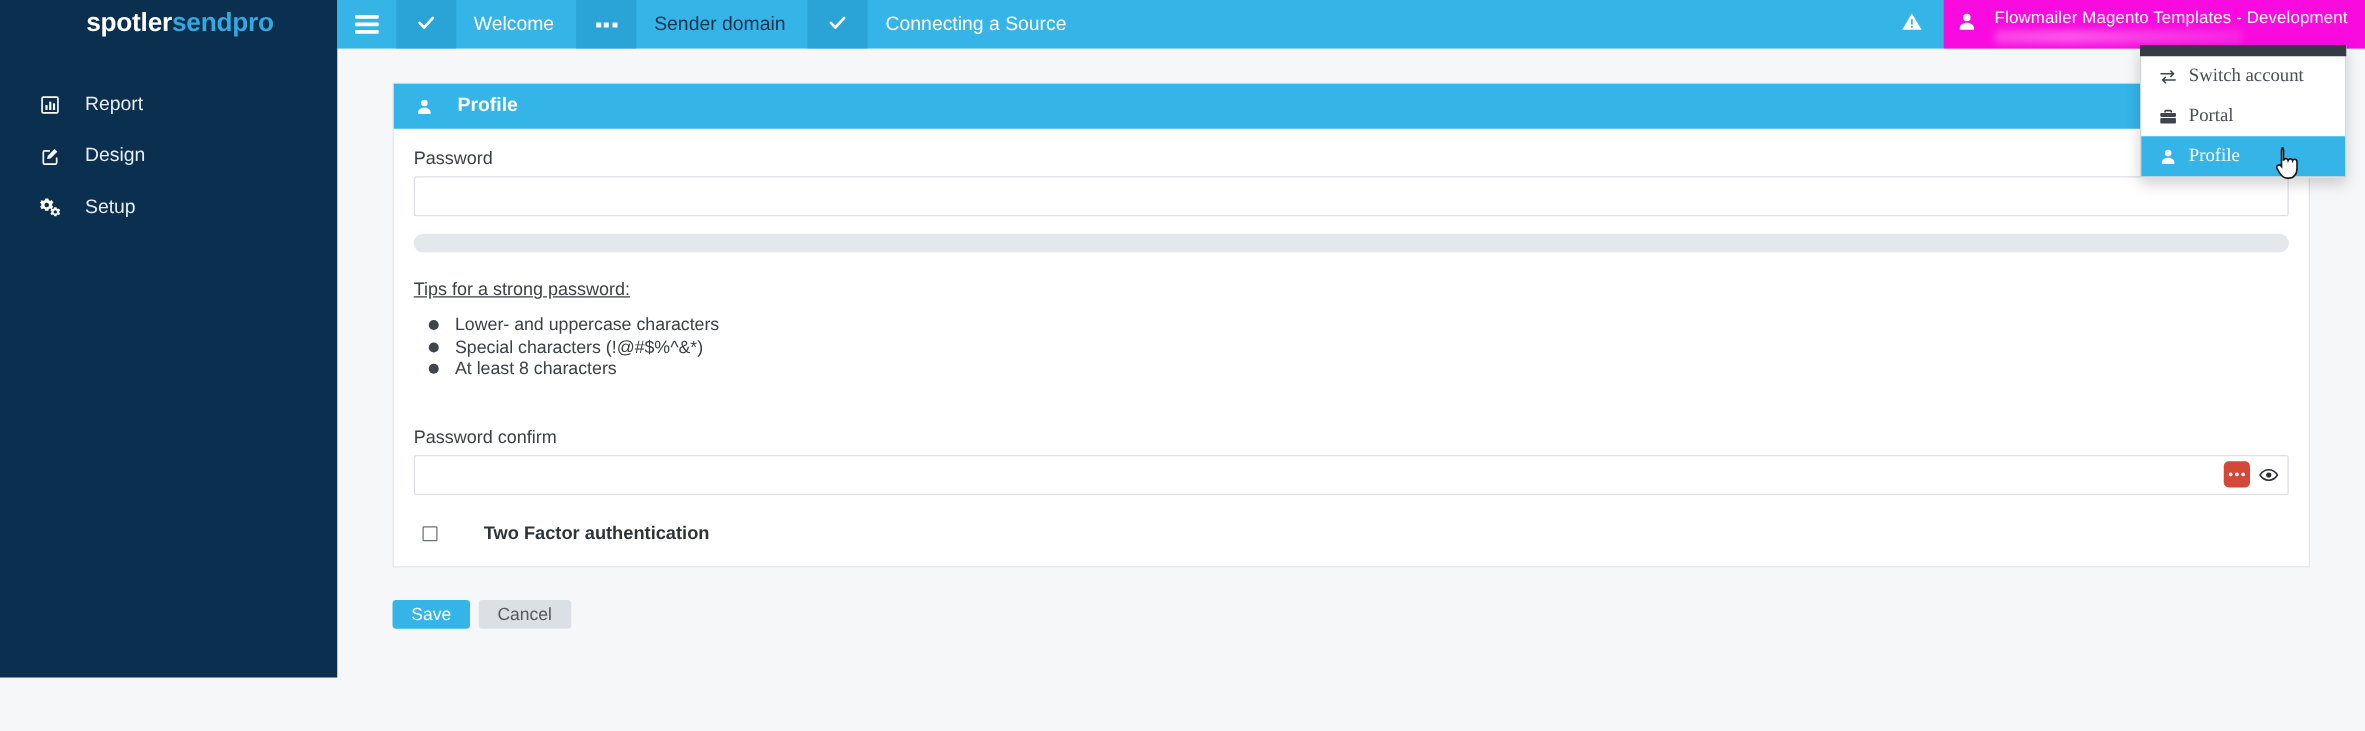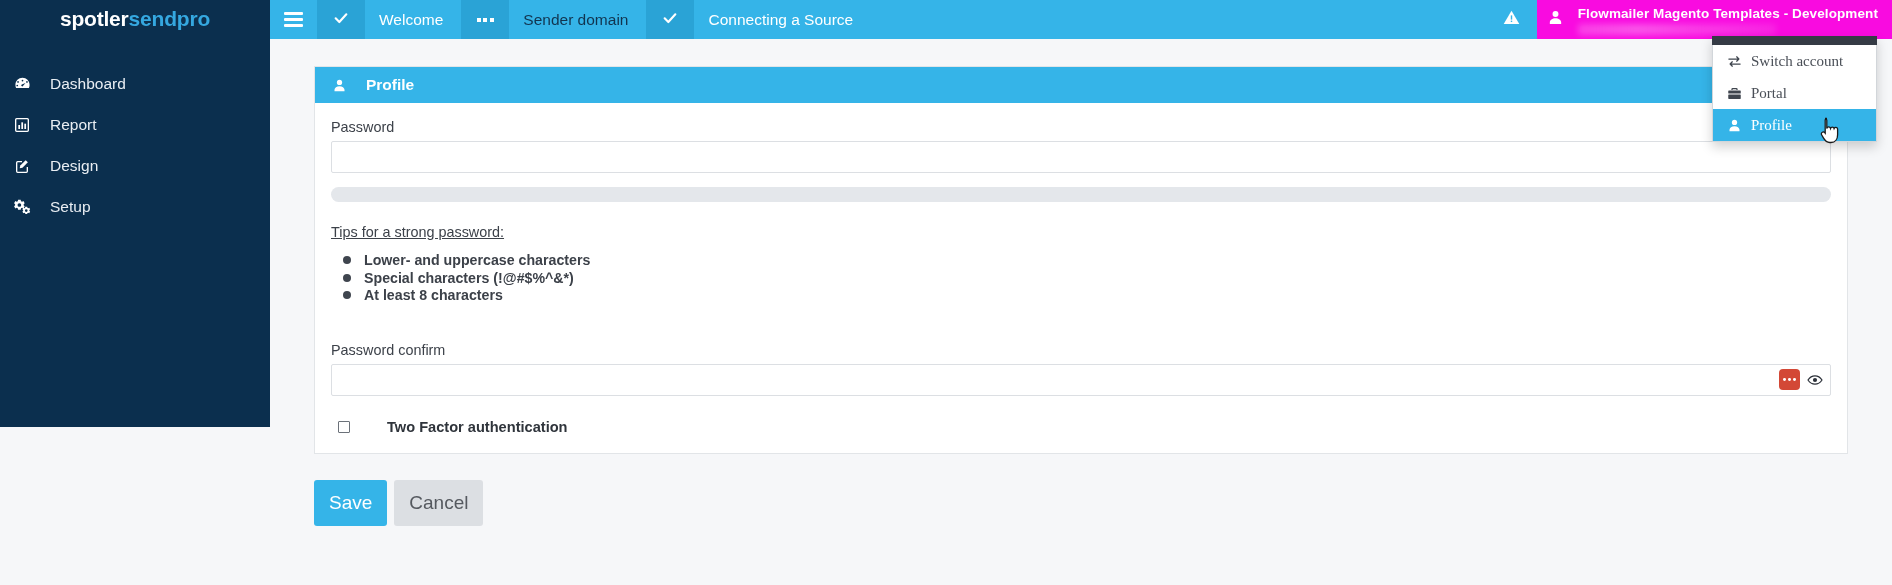--- a/index.html
+++ b/index.html
@@ -9,22 +9,23 @@
     font-family: "Liberation Sans", sans-serif;
     background: #f6f7f9;
     overflow: hidden;
   }
 
   #app { position: relative; width: 1892px; height: 585px; }
 
   
   #sidebar {
     position: absolute; left: 0; top: 0;
-    width: 270px; height: 427px;
+    width: 270px; height: 542px;
     background: #0b2f4e;
+    padding-left: 18px;
   }
   .brand {
     height: 39px;
     display: flex; align-items: center; justify-content: center;
     font-size: 21px; font-weight: bold; letter-spacing: -0.2px;
     padding-bottom: 2px;
   }
   .brand .b1 { color: #ffffff; }
   .brand .b2 { color: #35a8e0; }
 
@@ -94,21 +95,21 @@
   .tb-account {
     background: #f90be0;
     padding: 0 14px 0 10px;
     display: flex; align-items: center; gap: 14px;
     height: 39px; min-width: 300px;
     position: relative;
   }
   .tb-account .user-ico { color: #fff; }
   .acct-text { display: flex; flex-direction: column; justify-content: center; padding-top: 1px;}
   .acct-name {
-    font-size: 13.5px; font-weight: bold; color: #ffffff;
+    font-size: 13.5px; font-weight: normal; color: #ffffff;
     letter-spacing: 0.1px;
   }
   .acct-sub {
     margin-top: 3px;
     height: 11px; width: 198px;
     border-radius: 2px;
     background: linear-gradient(90deg,
        rgba(255,255,255,.22), rgba(255,255,255,.30) 30%,
        rgba(255,255,255,.20) 60%, rgba(255,255,255,.10));
     filter: blur(3px);
@@ -204,21 +205,21 @@
     border-radius: 8px;
   }
   .tips-title {
     margin-top: 22px;
     font-size: 14.4px; color: #3c4149; text-decoration: underline;
   }
   .tips-list { margin-top: 12px; }
   .tip-row {
     display: flex; align-items: center;
     height: 16.5px; margin-bottom: 1px;
-    font-size: 14.2px; color: #3c4149; font-weight: bold;
+    font-size: 14.2px; color: #3c4149;
   }
   .tip-bullet {
     width: 8px; height: 8px; border-radius: 50%;
     background: #3f454e; margin: 0 13px 0 12px;
     flex: 0 0 8px;
   }
 
   .confirm-block { margin-top: 38px; }
   .pw-adorn {
     position: absolute; right: 8px; top: 0; height: 32px;
@@ -243,49 +244,41 @@
   }
   .tfa-box {
     width: 12px; height: 12px;
     border: 1px solid #6b7179; background: #fff;
     margin: 0 9px 0 7px; border-radius: 1px;
     flex: 0 0 12px; cursor: pointer;
   }
 
   .btn-row { margin-top: 26px; display: flex; gap: 7px; }
   .btn {
-    height: 46px; padding: 0 15px;
+    height: 23px; padding: 0 15px;
     border: none; border-radius: 3px;
-    font-size: 19px;
+    font-size: 14px;
     font-family: "Liberation Sans", sans-serif;
     cursor: pointer;
   }
   .btn-primary { background: #35b4e8; color: #ffffff; }
   .btn-default { background: #dcdfe3; color: #55595f; }
 </style>
 </head>
 <body>
 
 <div id="app">
 
   <div id="sidebar">
     <div class="brand">
       <span class="b1">spotler</span>
         <span class="b2">sendpro</span>
     </div>
     <div class="nav-list">
 
-      <div class="nav-item">
-        <span class="nav-ico">
-          <svg width="17" height="17" viewBox="0 0 24 24" fill="currentColor">
-              <path d="M12 4C6.5 4 2 8.5 2 14c0 1.6.4 3.1 1 4.4h18c.6-1.3 1-2.8 1-4.4 0-5.5-4.5-10-10-10zm-6.3 4.6a1.2 1.2 0 1 1 0 2.4 1.2 1.2 0 0 1 0-2.4zM12 6.6a1.2 1.2 0 1 1 0 2.4 1.2 1.2 0 0 1 0-2.4zm6.3 2a1.2 1.2 0 1 1 0 2.4 1.2 1.2 0 0 1 0-2.4zM4.6 13.6a1.2 1.2 0 1 1 0 2.4 1.2 1.2 0 0 1 0-2.4zm11.6-2.3l-3.3 4a1.4 1.4 0 1 1-1.9-1.9l5.2-2.1z"></path>
-            </svg>
-        </span>
-        <span class="nav-label">Dashboard</span>
-      </div>
 
       <div class="nav-item">
         <span class="nav-ico">
           <svg width="16" height="16" viewBox="0 0 24 24" fill="none" stroke="currentColor" stroke-width="2">
               <rect x="2.5" y="2.5" width="19" height="19" rx="1.5"></rect>
               <rect x="6.5" y="12" width="2.6" height="6" fill="currentColor" stroke="none"></rect>
               <rect x="11" y="8" width="2.6" height="10" fill="currentColor" stroke="none"></rect>
               <rect x="15.5" y="10" width="2.6" height="8" fill="currentColor" stroke="none"></rect>
             </svg>
         </span>

